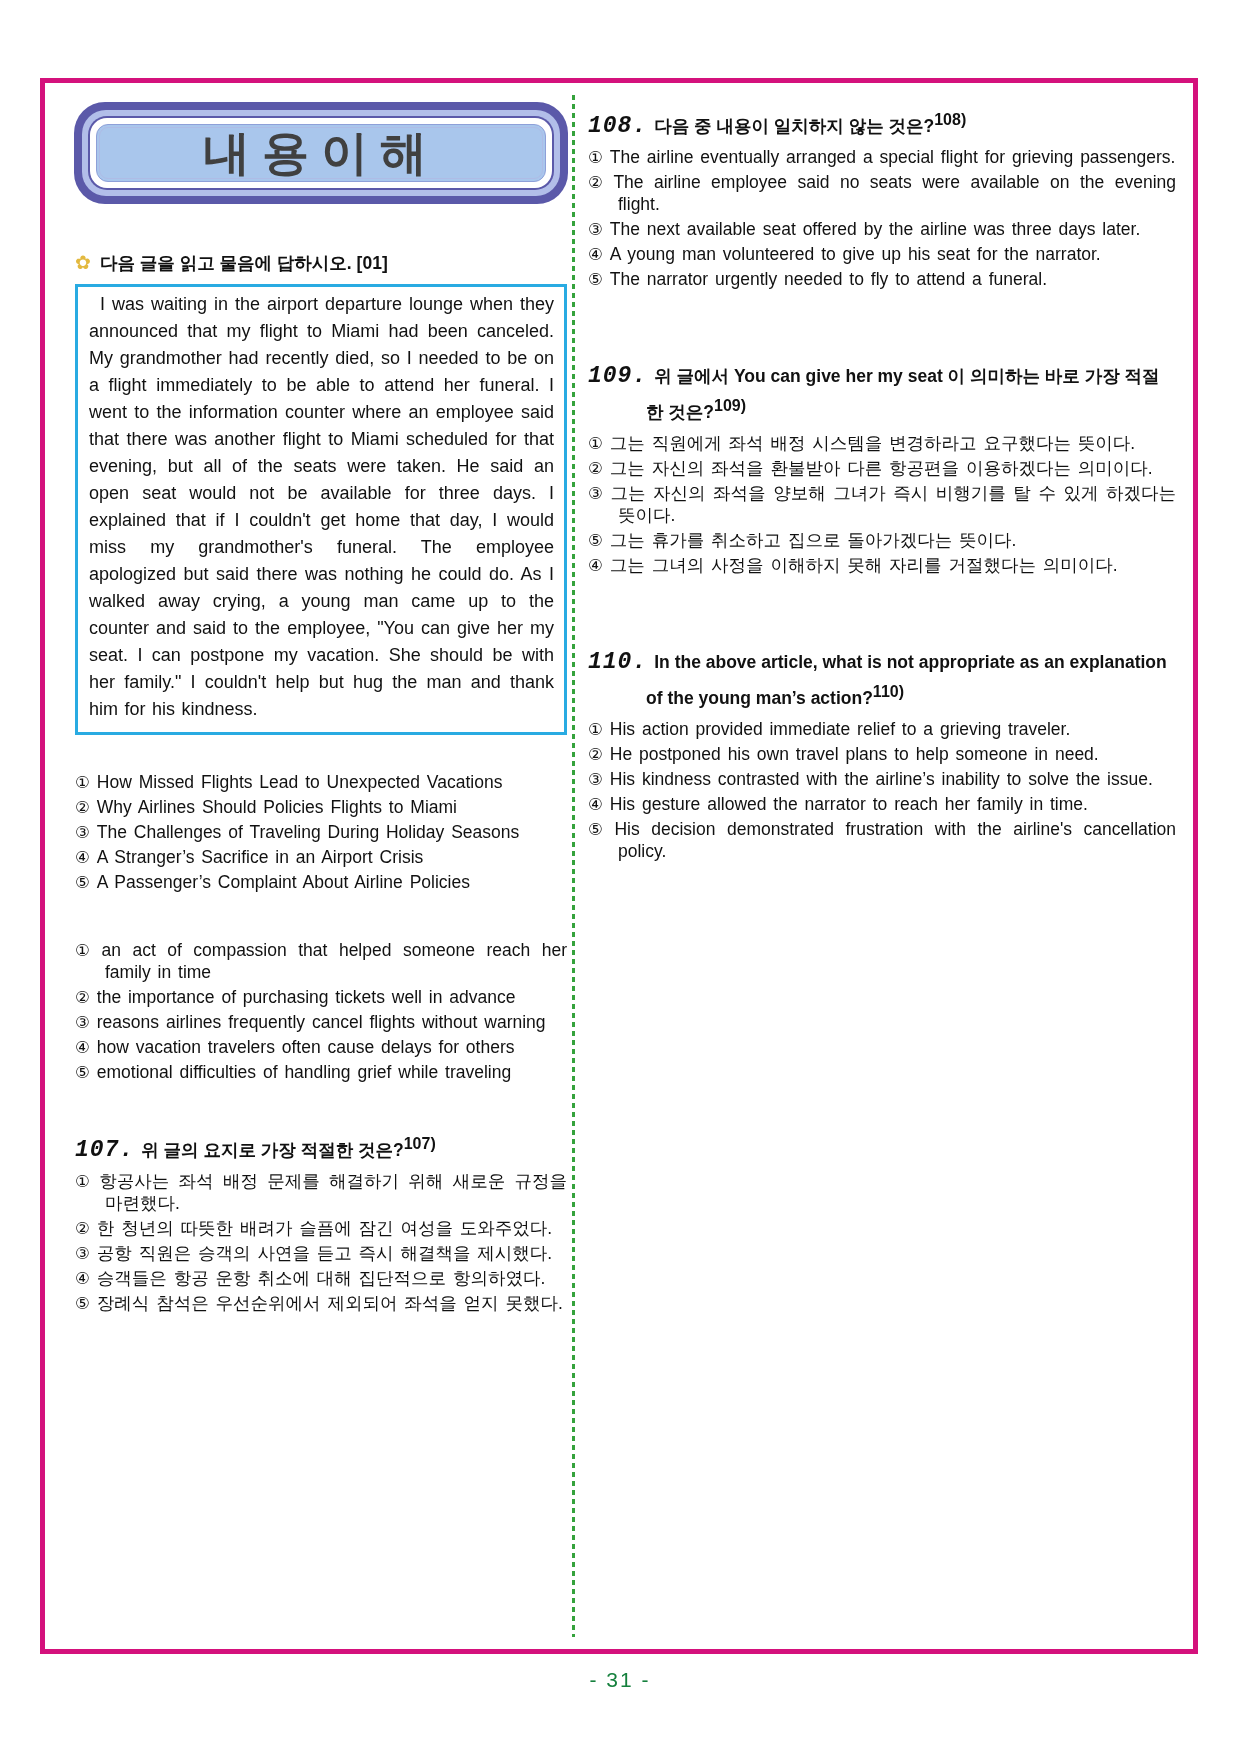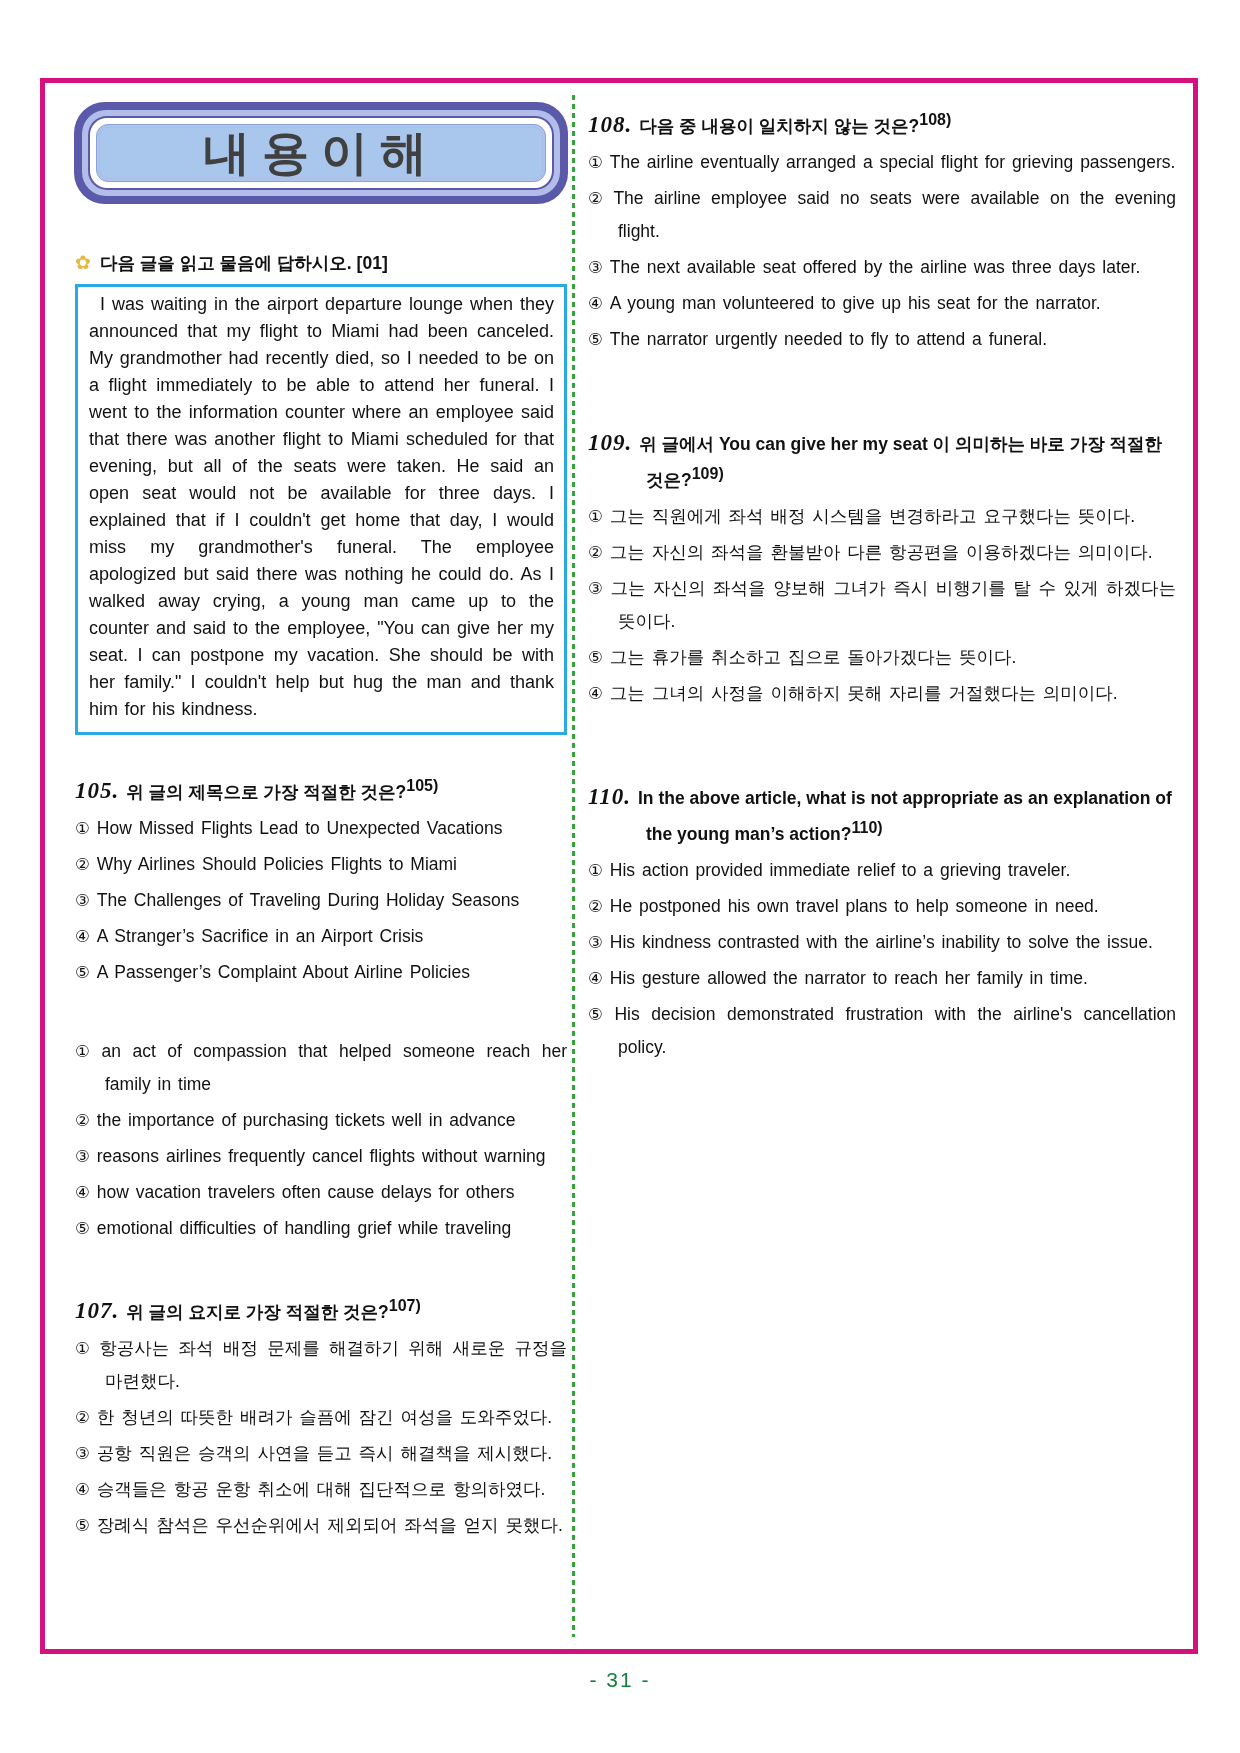--- a/index.html
+++ b/index.html
@@ -44,27 +44,27 @@
     word-spacing:1.5px;
   }
 
   .question { }
   .questions-left  .question { margin-top:46px; }
   .questions-left  .question:first-child { margin-top:36px; }
   .questions-right .question { margin-top:72px; }
   .questions-right .question:first-child { margin-top:0; }
 
   .qhead { padding-left:58px; text-indent:-58px; line-height:29px; margin-bottom:5px; }
-  .qno   { font-family:Liberation Serif, serif; font-style:italic; font-weight:bold; font-size:23px; margin-right:7px; letter-spacing:1px; }
+  .qno   { font-family:Liberation Mono, monospace; font-style:italic; font-weight:bold; font-size:23px; margin-right:7px; letter-spacing:1px; }
   .qstem { font-weight:bold; font-size:17.5px; }
   .qnote { font-size:16px; font-weight:bold; vertical-align:7px; }
 
   .option {
     margin:3px 0; padding-left:30px; text-indent:-30px;
-    font-size:17.5px; line-height:33px; text-align:justify; word-spacing:2px;
+    font-size:17.5px; line-height:22px; text-align:justify; word-spacing:2px;
   }
   .omark { margin-right:7px; font-size:16.5px; }
 
   .page-number {
     position:absolute; left:0; right:0; top:1668px; text-align:center;
     font-size:21px; color:#15803d; letter-spacing:2px;
   }
 </style>
 </head>
 <body>
@@ -89,21 +89,20 @@
       <span class="flower">✿</span>
       <span>다음 글을 읽고 물음에 답하시오. [01]</span>
     </div>
 
     <div class="passage-box">
       <div class="passage-text">I was waiting in the airport departure lounge when they announced that my flight to Miami had been canceled. My grandmother had recently died, so I needed to be on a flight immediately to be able to attend her funeral. I went to the information counter where an employee said that there was another flight to Miami scheduled for that evening, but all of the seats were taken. He said an open seat would not be available for three days. I explained that if I couldn't get home that day, I would miss my grandmother's funeral. The employee apologized but said there was nothing he could do. As I walked away crying, a young man came up to the counter and said to the employee, "You can give her my seat. I can postpone my vacation. She should be with her family." I couldn't help but hug the man and thank him for his kindness.</div>
     </div>
 
     <div class="questions-left">
         <section class="question">
-          <div class="qhead"><span class="qno">105.</span><span class="qstem">위 글의 제목으로 가장 적절한 것은?</span><sup class="qnote">105)</sup></div>
           <p class="option"><span class="omark">①</span><span class="otext">How Missed Flights Lead to Unexpected Vacations</span></p>
           <p class="option"><span class="omark">②</span><span class="otext">Why Airlines Should Policies Flights to Miami</span></p>
           <p class="option"><span class="omark">③</span><span class="otext">The Challenges of Traveling During Holiday Seasons</span></p>
           <p class="option"><span class="omark">④</span><span class="otext">A Stranger’s Sacrifice in an Airport Crisis</span></p>
           <p class="option"><span class="omark">⑤</span><span class="otext">A Passenger’s Complaint About Airline Policies</span></p>
         </section>
         <section class="question">
           <p class="option"><span class="omark">①</span><span class="otext">an act of compassion that helped someone reach her family in time</span></p>
           <p class="option"><span class="omark">②</span><span class="otext">the importance of purchasing tickets well in advance</span></p>
           <p class="option"><span class="omark">③</span><span class="otext">reasons airlines frequently cancel flights without warning</span></p>

